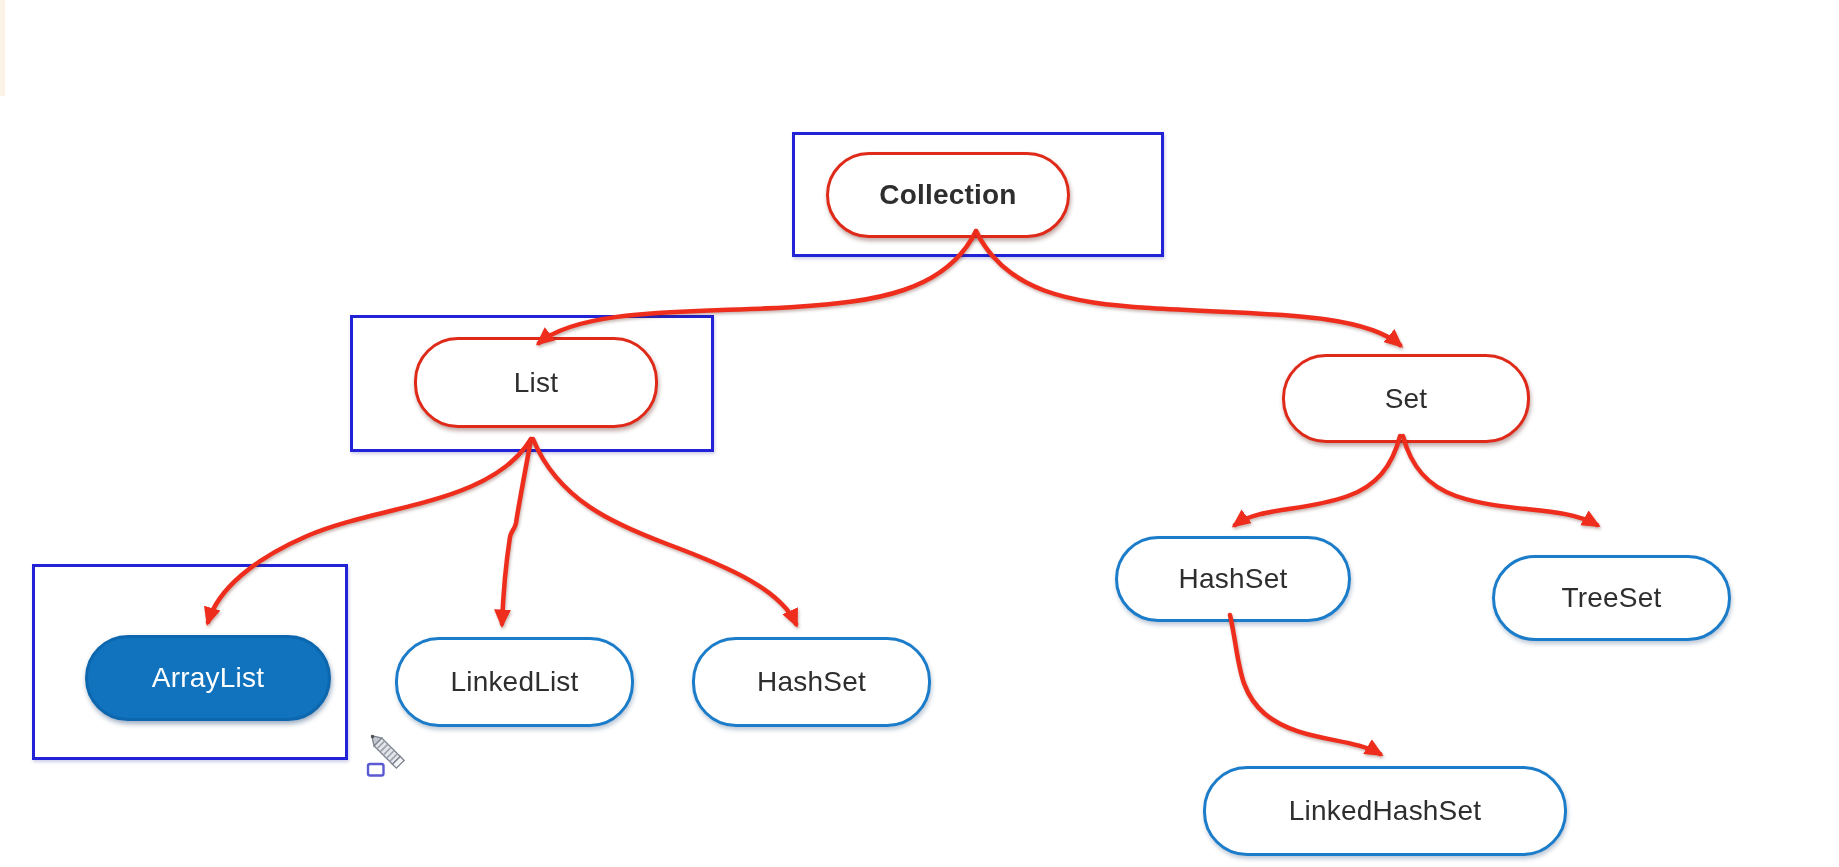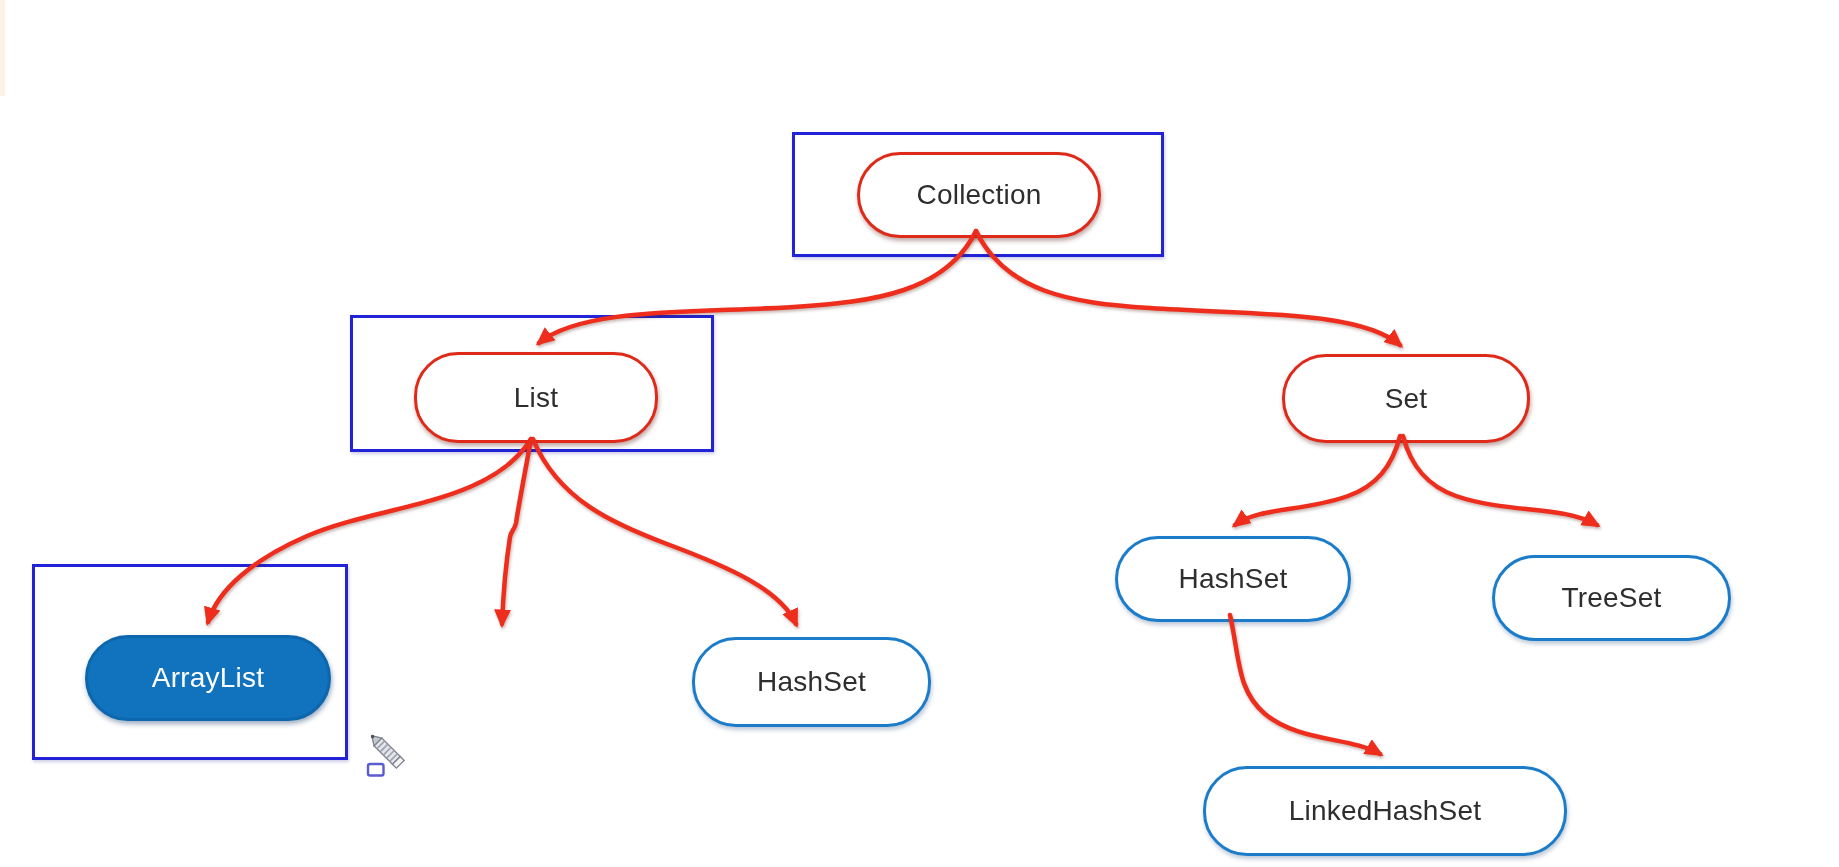--- a/index.html
+++ b/index.html
@@ -15,22 +15,22 @@
   #box-arraylist{left:32px;top:564px;width:310px;height:190px;}
   
   .node{
     position:absolute;display:flex;align-items:center;justify-content:center;
     background:#ffffff;border-radius:44px;font-size:28px;color:#2e2e2e;
     letter-spacing:.2px;user-select:none;
   }
   .node.red{border:3.5px solid #df2a19;box-shadow:1px 3px 4px rgba(90,30,20,.38);}
   .node.blue{border:3.5px solid #1b7cc9;box-shadow:1px 3px 4px rgba(20,60,110,.28);}
   .node.filled{border:3px solid #0d67ae;background:#1173bd;color:#ffffff;box-shadow:1px 3px 5px rgba(10,50,100,.4);}
-  #node-collection{left:857px;top:152px;width:238px;height:80px;}
-  #node-list{left:414px;top:352px;width:238px;height:85px;}
+  #node-collection{left:826px;top:152px;width:238px;height:80px;font-weight:bold;}
+  #node-list{left:414px;top:337px;width:238px;height:85px;}
   #node-set{left:1282px;top:354px;width:242px;height:83px;}
   #node-arraylist{left:85px;top:635px;width:240px;height:80px;}
   #node-linkedlist{left:395px;top:637px;width:233px;height:84px;}
   #node-vector{left:692px;top:637px;width:233px;height:84px;}
   #node-hashset{left:1115px;top:536px;width:230px;height:80px;}
   #node-treeset{left:1492px;top:555px;width:233px;height:80px;}
   #node-linkedhashset{left:1203px;top:766px;width:358px;height:84px;align-items:center;}
   svg.arrows{position:absolute;left:0;top:0;width:1839px;height:867px;pointer-events:none;}
   svg.arrows path.edge{
     fill:none;stroke:#ee2d1d;stroke-width:4.5;stroke-linecap:round;
@@ -53,20 +53,23 @@
     <span>Collection</span>
   </div>
   <div class="node red" id="node-list">
     <span>List</span>
   </div>
   <div class="node red" id="node-set">
     <span>Set</span>
   </div>
   <div class="node filled" id="node-arraylist">
     <span>ArrayList</span>
+  </div>
+  <div class="node blue" id="node-linkedlist">
+    <span>LinkedList</span>
   </div>
   <div class="node blue" id="node-vector">
     <span>HashSet</span>
   </div>
   <div class="node blue" id="node-hashset">
     <span>HashSet</span>
   </div>
   <div class="node blue" id="node-treeset">
     <span>TreeSet</span>
   </div>

